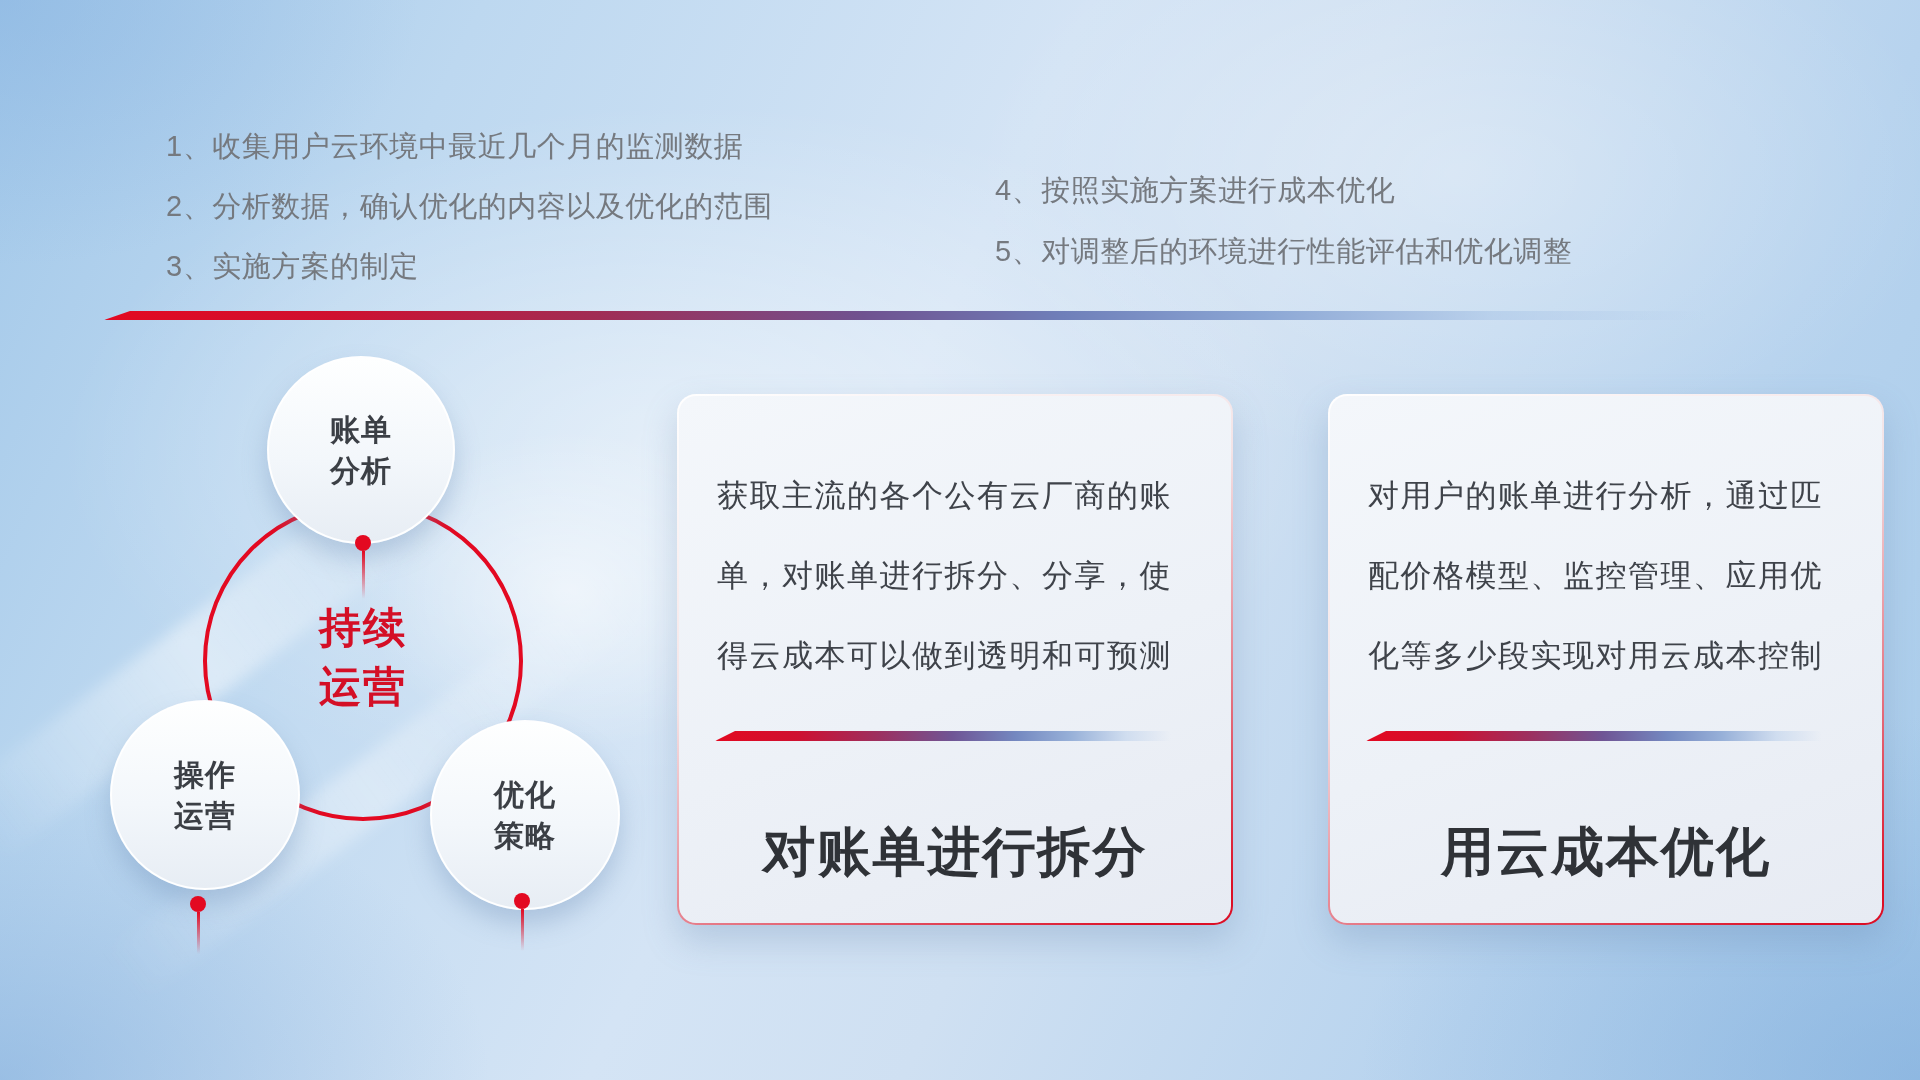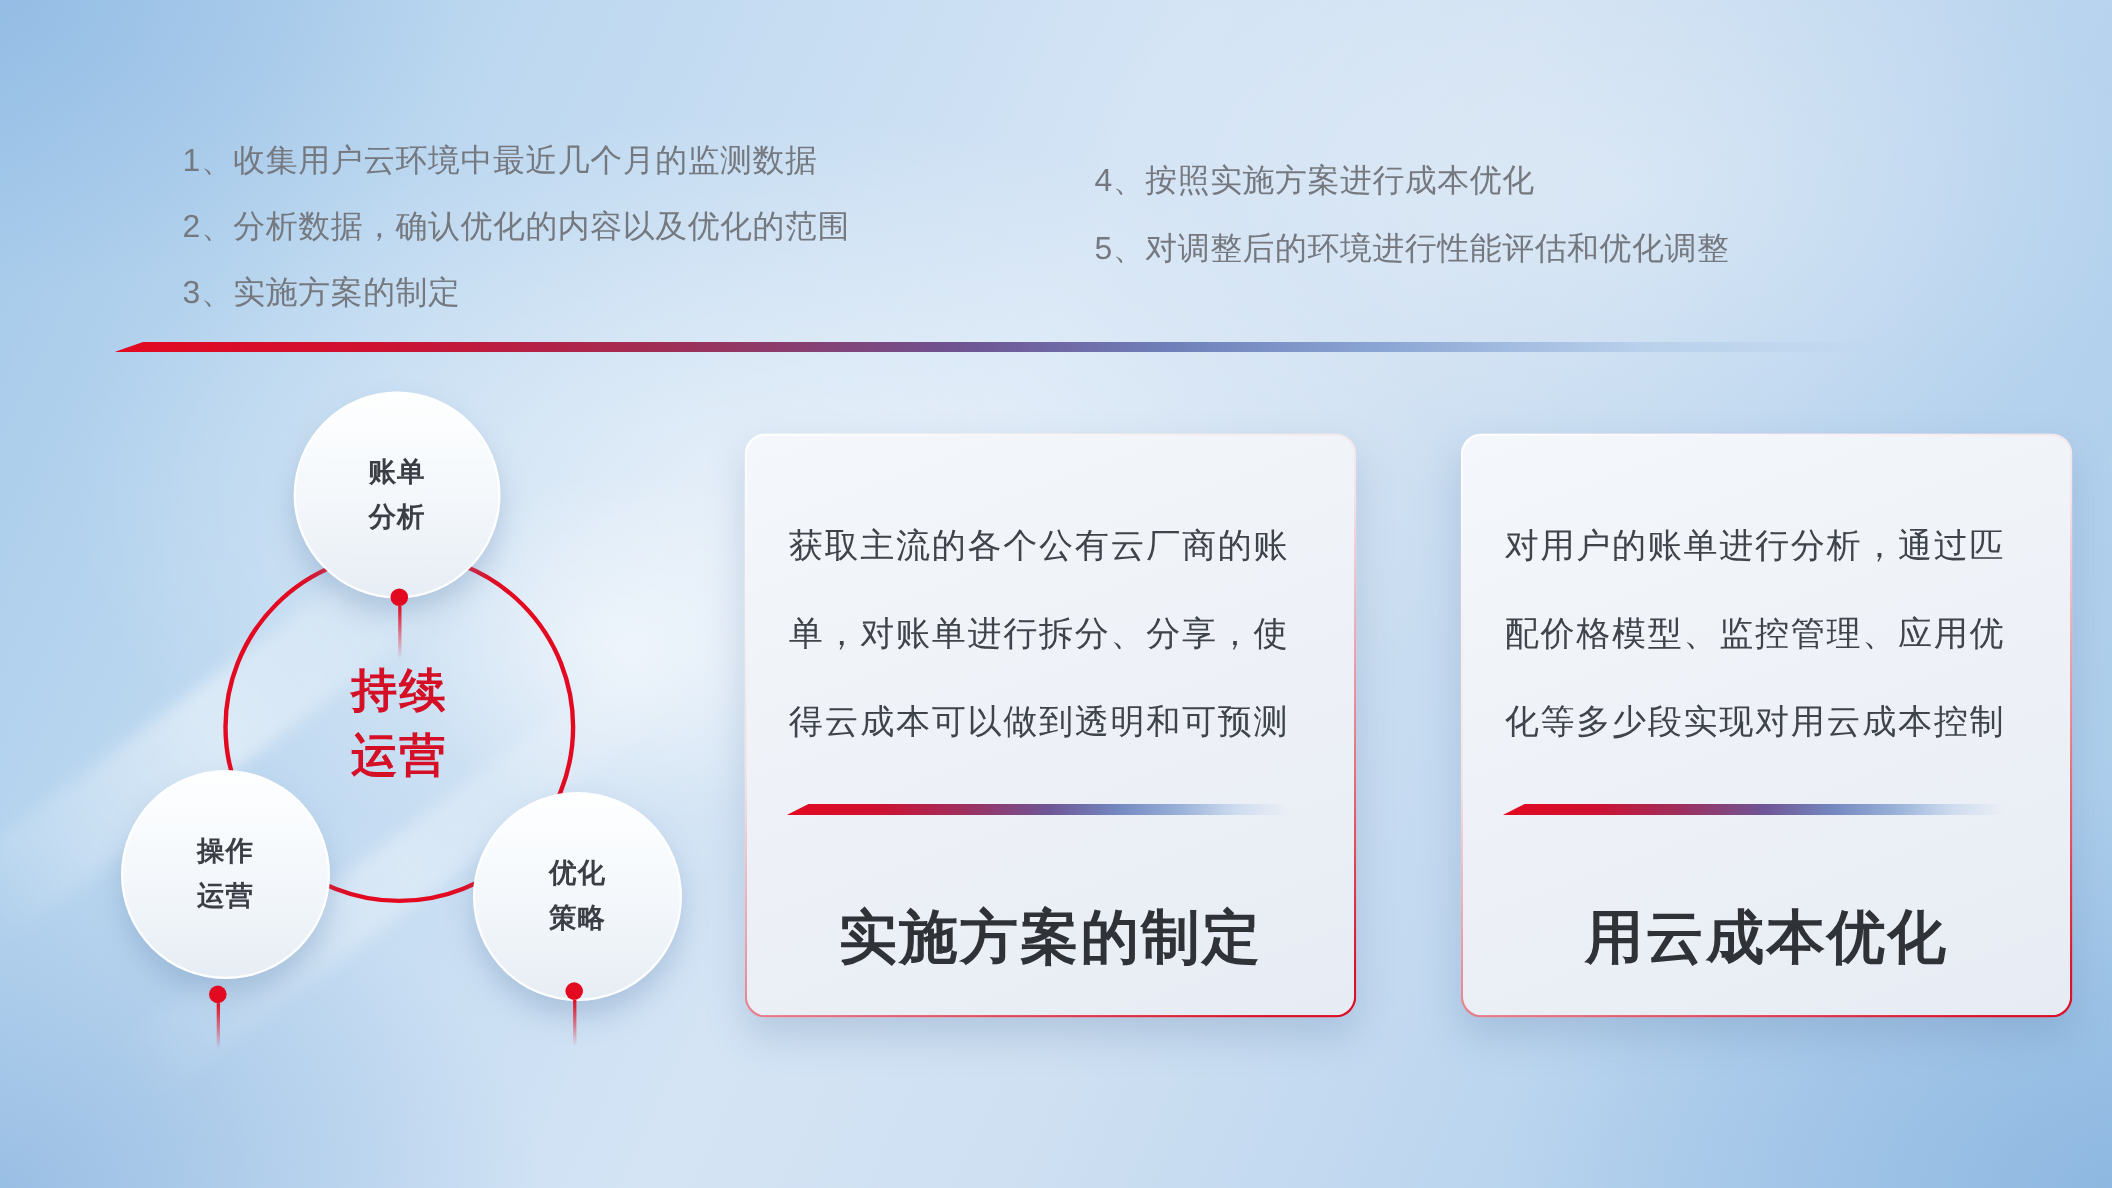--- a/index.html
+++ b/index.html
@@ -21,39 +21,39 @@
   .streak.s1{left:-80px;top:620px;width:560px;height:80px;transform:rotate(-37deg);
     background:linear-gradient(90deg,rgba(255,255,255,0),rgba(255,255,255,.45),rgba(255,255,255,0));}
   .streak.s2{left:60px;top:760px;width:620px;height:60px;transform:rotate(-37deg);
     background:linear-gradient(90deg,rgba(255,255,255,0),rgba(255,255,255,.35),rgba(255,255,255,0));}
   .glow{position:absolute;left:360px;top:430px;width:420px;height:320px;border-radius:50%;
     background:radial-gradient(closest-side,rgba(255,255,255,.55),rgba(255,255,255,0));pointer-events:none;}
 
   
   .steps{position:absolute;color:#75797f;font-size:29px;line-height:60px;letter-spacing:.5px;white-space:nowrap;}
   .steps.left{left:166px;top:116px;}
-  .steps.right{left:995px;top:135px;line-height:61px;}
+  .steps.right{left:995px;top:160px;line-height:61px;}
 
   
   .main-divider{
     position:absolute;left:104px;top:311px;width:1652px;height:9px;
     background:linear-gradient(90deg,#e30921 0%,#cf1030 14%,#a02d55 30%,#6f5290 46%,#6f7fb9 58%,#8ba6d4 70%,rgba(168,196,230,.55) 84%,rgba(190,212,238,0) 97%);
     clip-path:polygon(26px 0,100% 0,100% 100%,0 100%);
     border-radius:2px;
   }
 
   
   .ring{position:absolute;left:203px;top:501px;width:320px;height:320px;border-radius:50%;
     border:4px solid #e30921;box-sizing:border-box;}
   .node{position:absolute;border-radius:50%;box-sizing:border-box;
     background:linear-gradient(180deg,#feffff 0%,#f3f7fb 55%,#e7edf4 100%);
     border:2px solid rgba(255,255,255,.95);
     box-shadow:0 14px 24px rgba(108,140,181,.35);
     display:flex;align-items:center;justify-content:center;text-align:center;
-    color:#3b3f45;font-weight:600;font-size:25px;line-height:41px;letter-spacing:1px;}
+    color:#3b3f45;font-weight:600;font-size:30px;line-height:41px;letter-spacing:1px;}
   .node.top{left:267px;top:356px;width:188px;height:188px;}
   .node.bl{left:110px;top:700px;width:190px;height:190px;}
   .node.br{left:430px;top:720px;width:190px;height:190px;}
   .dot{position:absolute;width:16px;height:16px;border-radius:50%;background:#e30921;}
   .dot.d-top{left:355px;top:535px;}
   .dot.d-bl{left:190px;top:896px;}
   .dot.d-br{left:514px;top:893px;}
   .needle{position:absolute;width:3px;background:linear-gradient(180deg,#e30921,rgba(227,9,33,0));}
   .needle.n-top{left:362px;top:551px;height:48px;}
   .needle.n-bl{left:197px;top:912px;height:42px;}
@@ -133,21 +133,21 @@
     <div>运营</div>
   </div>
 
   <div class="card c1">
     <div class="card-body">
       <div>获取主流的各个公有云厂商的账</div>
       <div>单，对账单进行拆分、分享，使</div>
       <div>得云成本可以做到透明和可预测</div>
     </div>
     <div class="card-divider"></div>
-    <div class="card-title">实施方案的制定</div>
+    <div class="card-title">对账单进行拆分</div>
   </div>
 
   <div class="card c2">
     <div class="card-body">
       <div>对用户的账单进行分析，通过匹</div>
       <div>配价格模型、监控管理、应用优</div>
       <div>化等多少段实现对用云成本控制</div>
     </div>
     <div class="card-divider"></div>
     <div class="card-title">用云成本优化</div>

